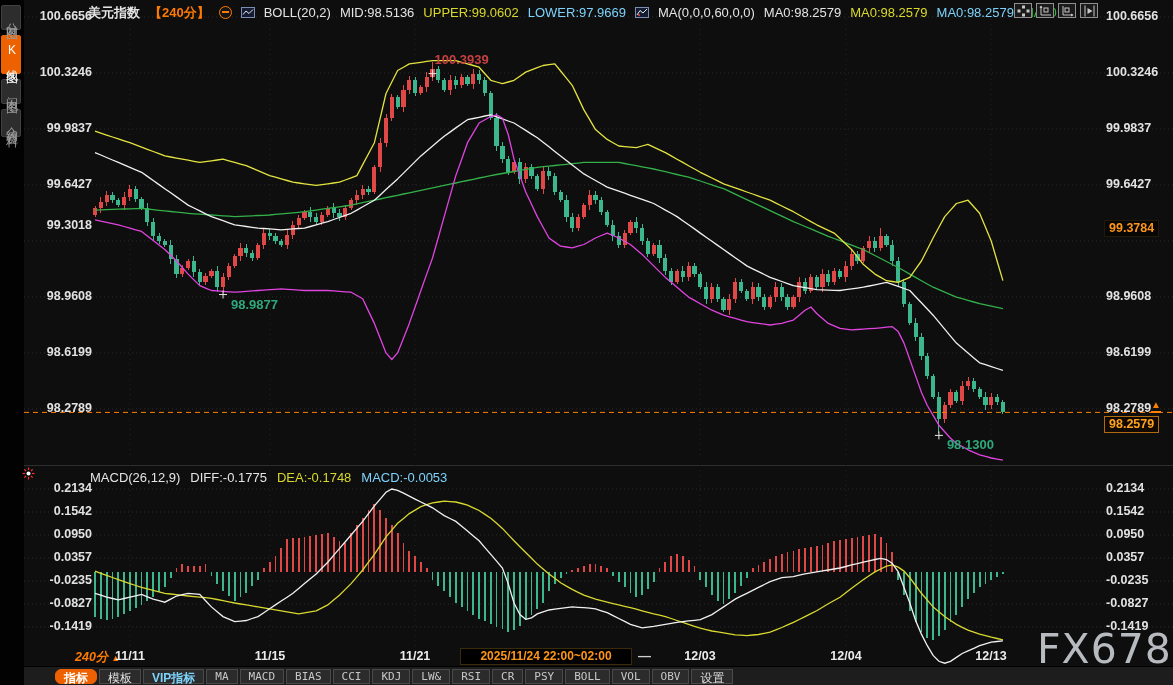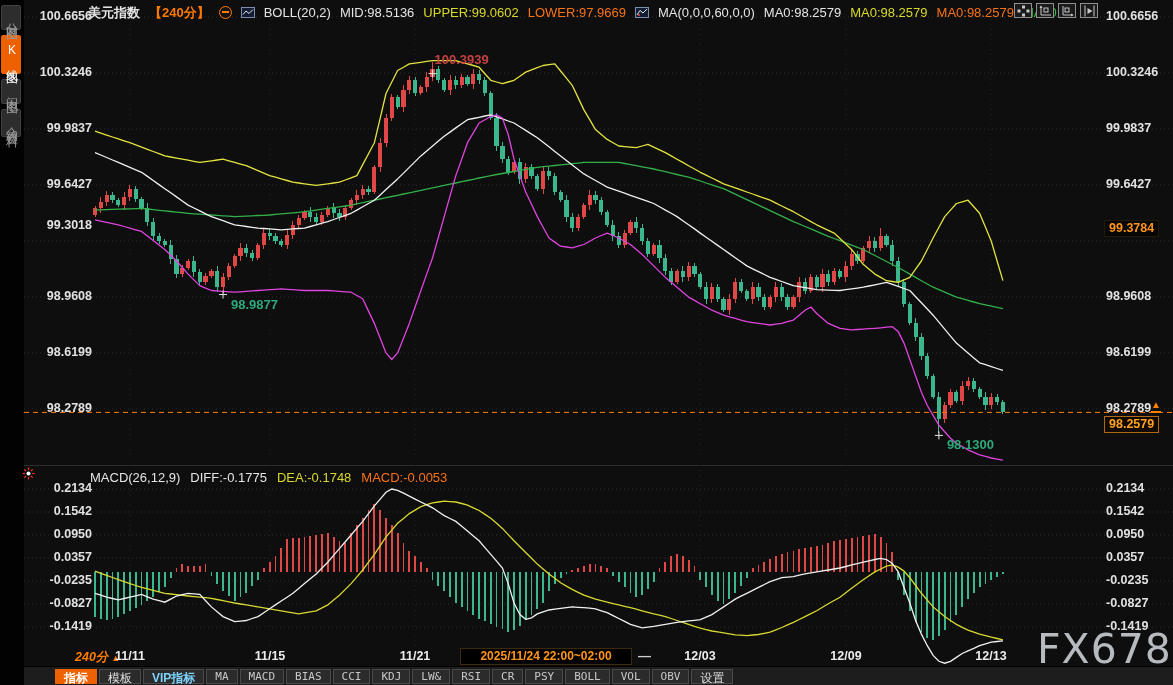--- a/index.html
+++ b/index.html
@@ -8,21 +8,21 @@
   
   #sidebar{position:absolute;left:0;top:0;width:24px;height:685px;background:#020202;z-index:4;}
   .sb-item{writing-mode:vertical-rl;text-orientation:upright;letter-spacing:3px;
       width:20px;margin:5px 1px 0 1px;padding:7px 0;background:#2d2d2d;border:1px solid #414141;
       border-radius:2px;color:#9a9a9a;font-size:12px;text-align:center;cursor:pointer;box-sizing:border-box;}
   .sb-item.active{background:#ee6100;border-color:#ee6100;color:#fff;}
   
   .hdr{position:absolute;left:88px;top:4px;height:17px;display:flex;align-items:center;gap:9px;
        font-size:13px;color:#ddd;z-index:5;white-space:nowrap;}
   .hdr .b{font-weight:700;}
-  .w{color:#e4e4e4;} .y{color:#d9d92b;} .m{color:#f97316;} .g{color:#33c13f;} .o{color:#ff7a00;}
+  .w{color:#e4e4e4;} .y{color:#d9d92b;} .m{color:#7dd3fc;} .g{color:#33c13f;} .o{color:#ff7a00;}
   .minus-circle{width:11px;height:11px;border:1.5px solid #ff7a00;border-radius:50%;
        display:inline-block;position:relative;background:#141414;cursor:pointer;}
   .minus-circle i{position:absolute;left:2px;right:2px;top:4.2px;height:1.6px;background:#ff7a00;}
   .mini-chart{display:inline-flex;cursor:pointer;}
   .tr-icons{position:absolute;right:75px;top:3px;display:flex;gap:4px;z-index:6;}
   .tr-icons span{width:16px;height:13px;border:1px solid #8f8f8f;background:#1a1a1a;
       display:inline-flex;align-items:center;justify-content:center;cursor:pointer;}
   
   .yl{position:absolute;width:62px;font:700 12.5px "Liberation Sans",sans-serif;color:#e2e2e2;z-index:3;}
   .yl.left{left:30px;text-align:right;}
@@ -47,21 +47,21 @@
   .cursor-box{position:absolute;left:460px;top:0;width:170px;height:15px;line-height:15px;text-align:center;
       background:#000;border:1px solid #3a2c08;color:#ff9518;font:700 12px "Liberation Sans",sans-serif;}
   .cursor-dash{position:absolute;left:638px;top:0;color:#cfcfcf;font:700 13px "Liberation Sans",sans-serif;}
   
   .tbar{position:absolute;left:24px;top:666px;width:1149px;height:19px;background:#1d1d1d;
       border-top:1px solid #000;display:flex;align-items:center;padding-left:31px;box-sizing:border-box;gap:2px;z-index:5;}
   .tab{height:15px;line-height:15px;padding:0 8px;background:#2b2b2b;border:1px solid #4a4a4a;
       color:#c8c8c8;cursor:pointer;box-sizing:border-box;}
   .tab.en{font:11px "DejaVu Sans Mono",monospace;}
   .tab.cn{font:12px "Liberation Sans",sans-serif;color:#e0e0e0;}
-  .tab.active{background:#ee6100;border-color:#ee6100;color:#fff;font:700 12px "Liberation Sans",sans-serif;}
+  .tab.active{background:#ee6100;border-color:#ee6100;color:#fff;font:700 12px "Liberation Sans",sans-serif;border-radius:6px;}
   .tab.vip{color:#7dd3fc;font:700 12px "Liberation Sans",sans-serif;}
   
   .wm{position:absolute;left:1037px;top:625px;z-index:6;color:#c6cace;opacity:.92;
       font:400 41px "DejaVu Sans",sans-serif;letter-spacing:1px;}
 </style>
 </head>
 <body>
 
 <div id="root">
 
@@ -695,21 +695,21 @@
   <span class="latest-btn" style="top: 400.399px;">▲</span>
 
   <div class="xrow">
     <span class="period-btn"><i>240分</i><i class="arr">▲</i></span>
     <span class="cursor-box">2025/11/24 22:00~02:00</span>
     <span class="cursor-dash">—</span>
   <span class="dlabel" style="left: 100px;">11/11</span>
       <span class="dlabel" style="left: 240px;">11/15</span>
       <span class="dlabel" style="left: 385px;">11/21</span>
       <span class="dlabel" style="left: 670px;">12/03</span>
-      <span class="dlabel" style="left: 816px;">12/09</span>
+      <span class="dlabel" style="left: 816px;">12/04</span>
       <span class="dlabel" style="left: 961px;">12/13</span>
     </div>
 
   <div class="tbar">
       <span class="tab active">指标</span>
       <span class="tab cn">模板</span>
       <span class="tab vip">VIP指标</span>
       <span class="tab en">MA</span>
       <span class="tab en">MACD</span>
       <span class="tab en">BIAS</span>

